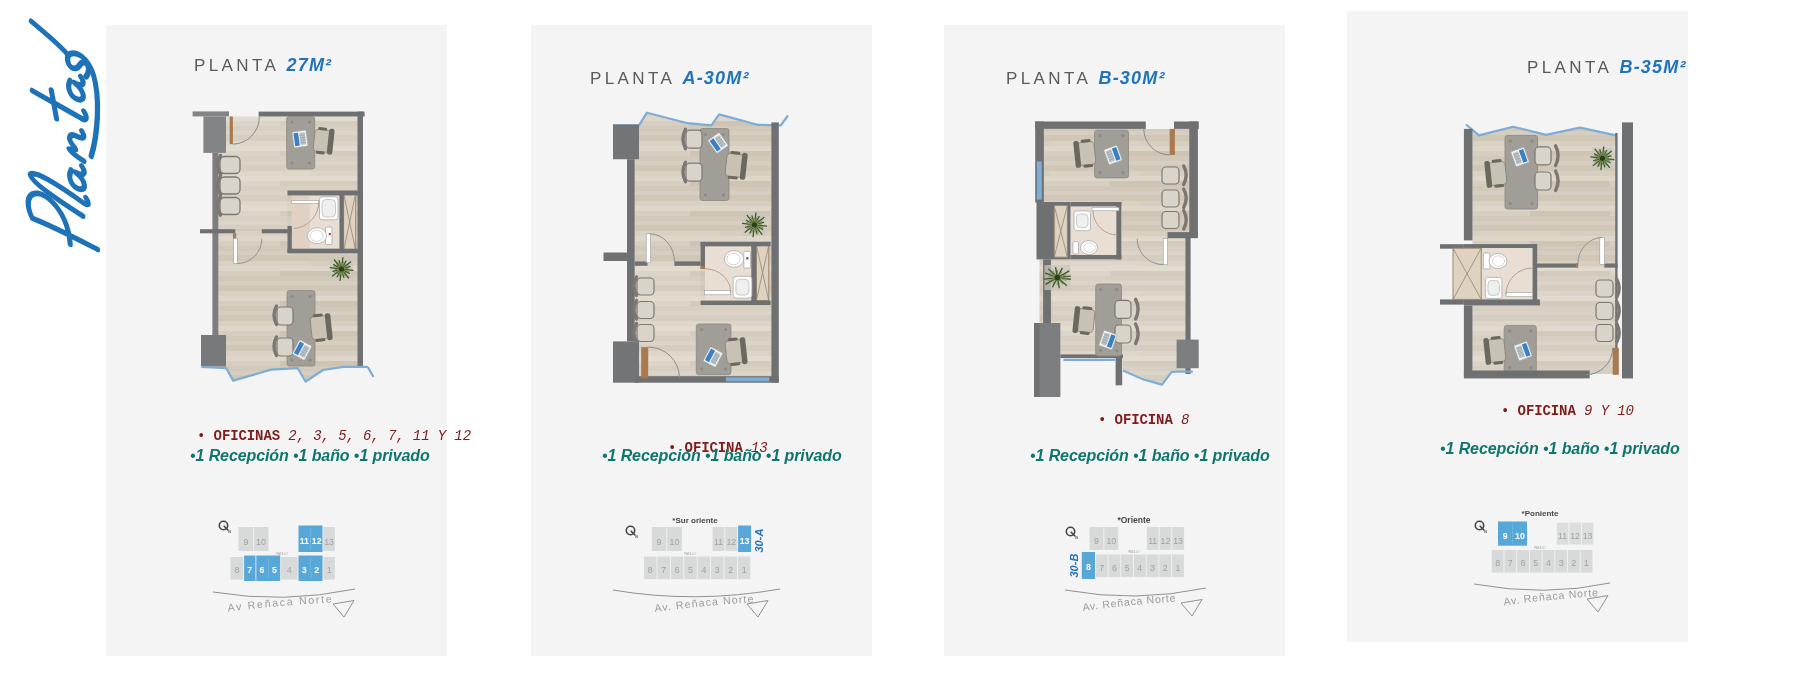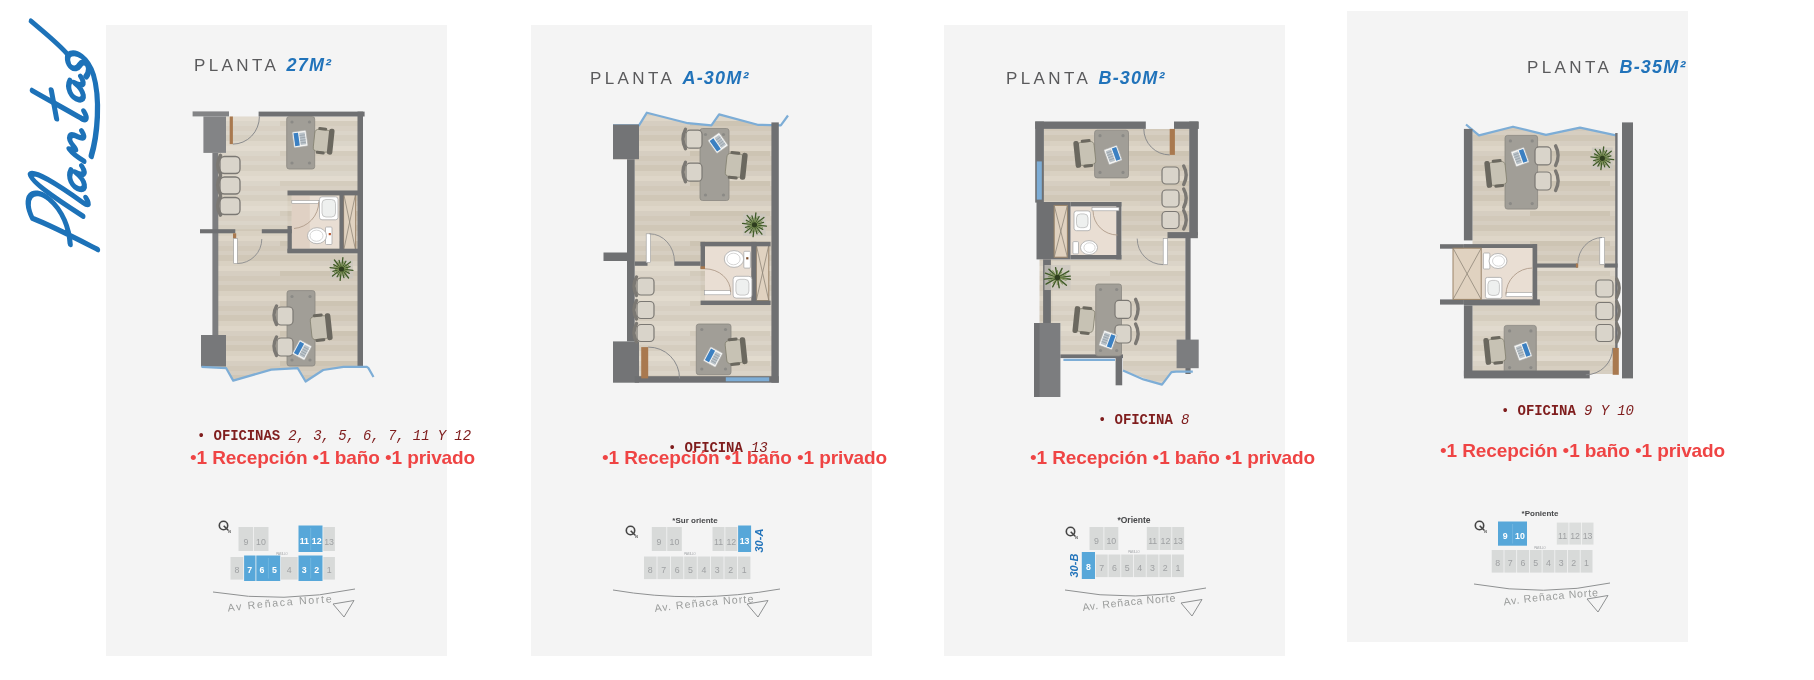--- a/index.html
+++ b/index.html
@@ -4,21 +4,21 @@
 <style>
   html,body{margin:0;padding:0;}
   body{width:1814px;height:680px;background:#ffffff;position:relative;overflow:hidden;
        font-family:"Liberation Sans",sans-serif;}
   .card{position:absolute;background:#f4f4f4;width:341px;height:631px;}
   .title{position:absolute;white-space:nowrap;font-size:17px;letter-spacing:3.4px;color:#5a5a5c;font-weight:400;}
   .title b{color:#2173ba;font-style:italic;font-weight:700;letter-spacing:1.2px;font-size:18px;}
   .bl1{position:absolute;white-space:nowrap;font-size:14px;color:#7f1d1d;letter-spacing:-0.1px;font-family:Liberation Mono, monospace;}
   .bl1 b{font-weight:700;}
   .bl1 i{font-style:italic;}
-  .bl2{position:absolute;white-space:nowrap;font-size:19px;color:#ef4444;font-weight:700;letter-spacing:-0.1px;}
+  .bl2{position:absolute;white-space:nowrap;font-size:16px;color:#0f766e;font-weight:700;letter-spacing:-0.1px;font-style:italic;}
   .bl2 .d{font-weight:400;}
   svg{position:absolute;display:block;}
 </style>
 </head>
 <body>
 
 <svg id="plantas" style="left:18px;top:16px" width="95" height="245" viewBox="0 0 95 245">
  <g transform="translate(6,234) rotate(-90) scale(1.13,1.05) skewX(-14)" fill="none" stroke="#1d72b8" stroke-width="5" stroke-linecap="round" stroke-linejoin="round">
   <path d="M 18,70 C 22,52 28,26 30,8 C 46,-2 59,8 51,24 C 44,37 30,43 16,44"></path>
   <path d="M 44,56 C 53,30 62,7 68,6 C 74,8 66,32 56,56 C 54,61 56,63 61,59"></path>

